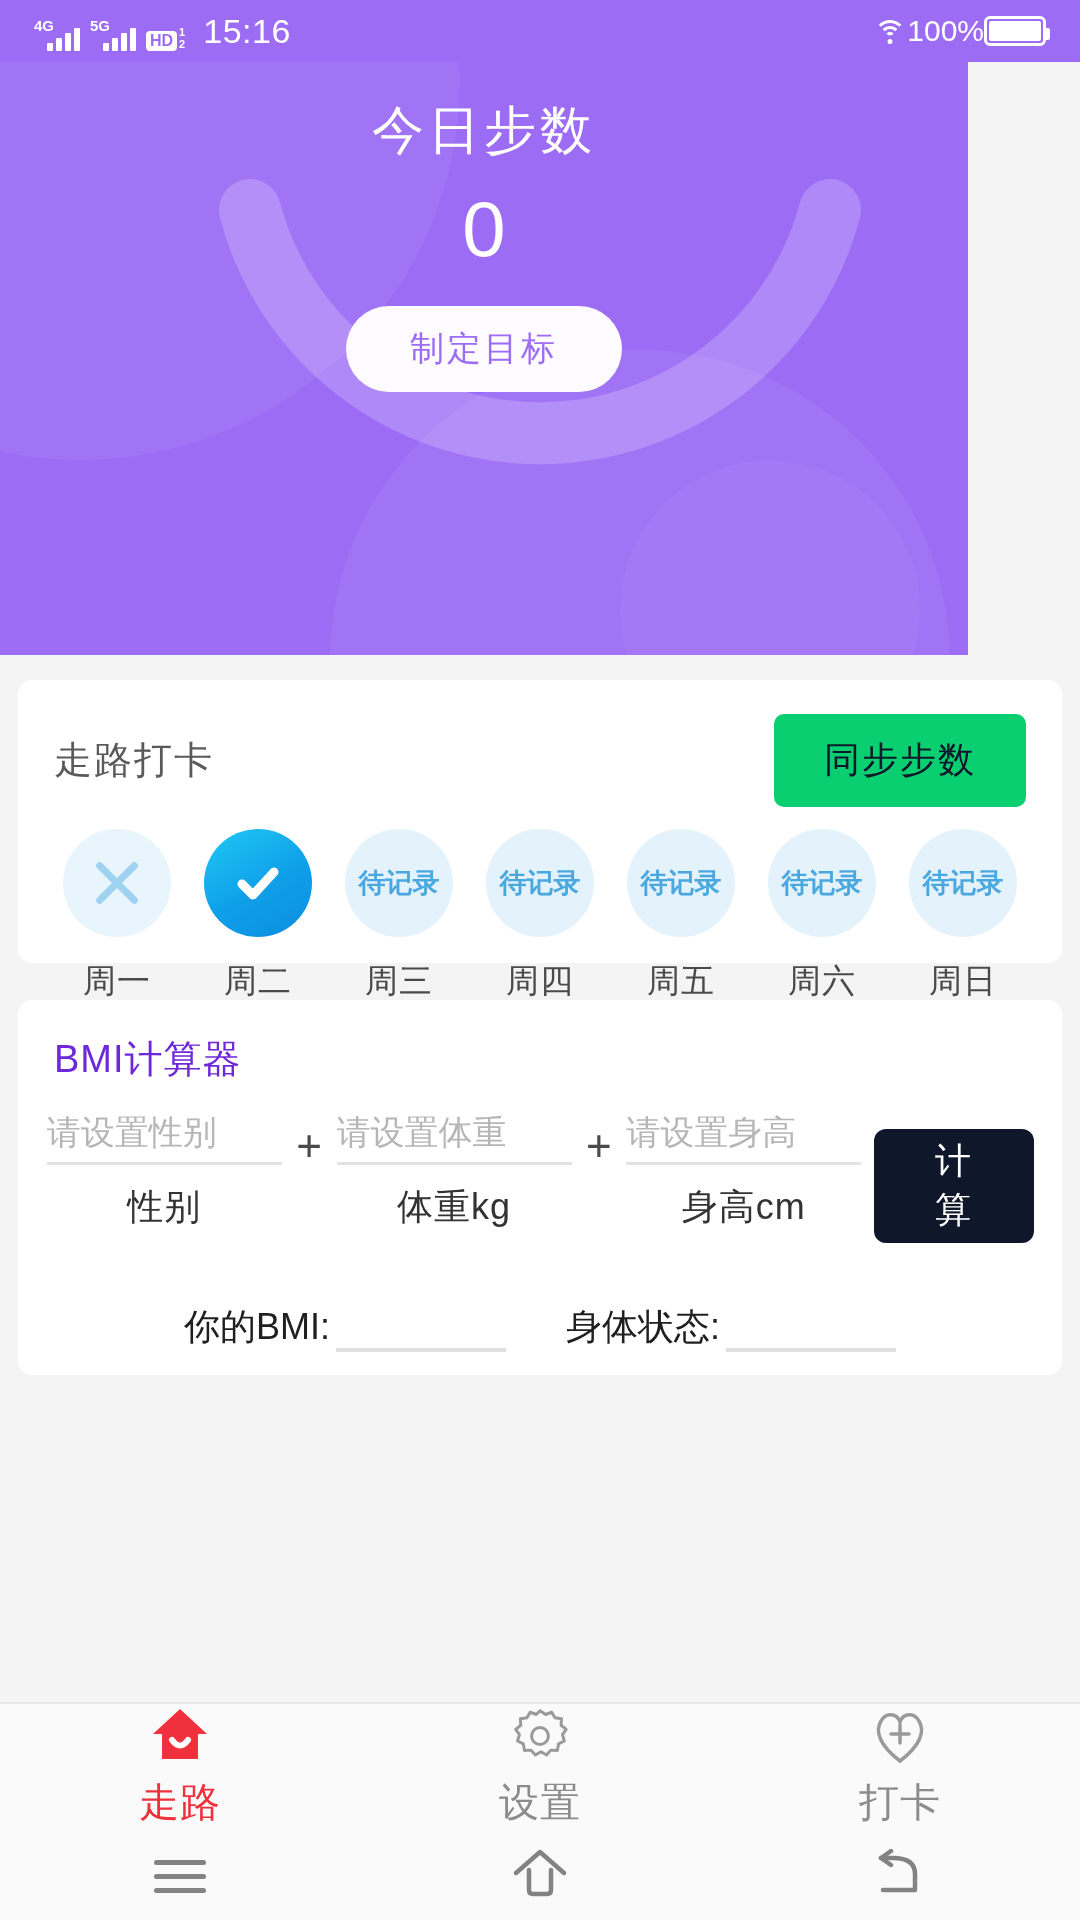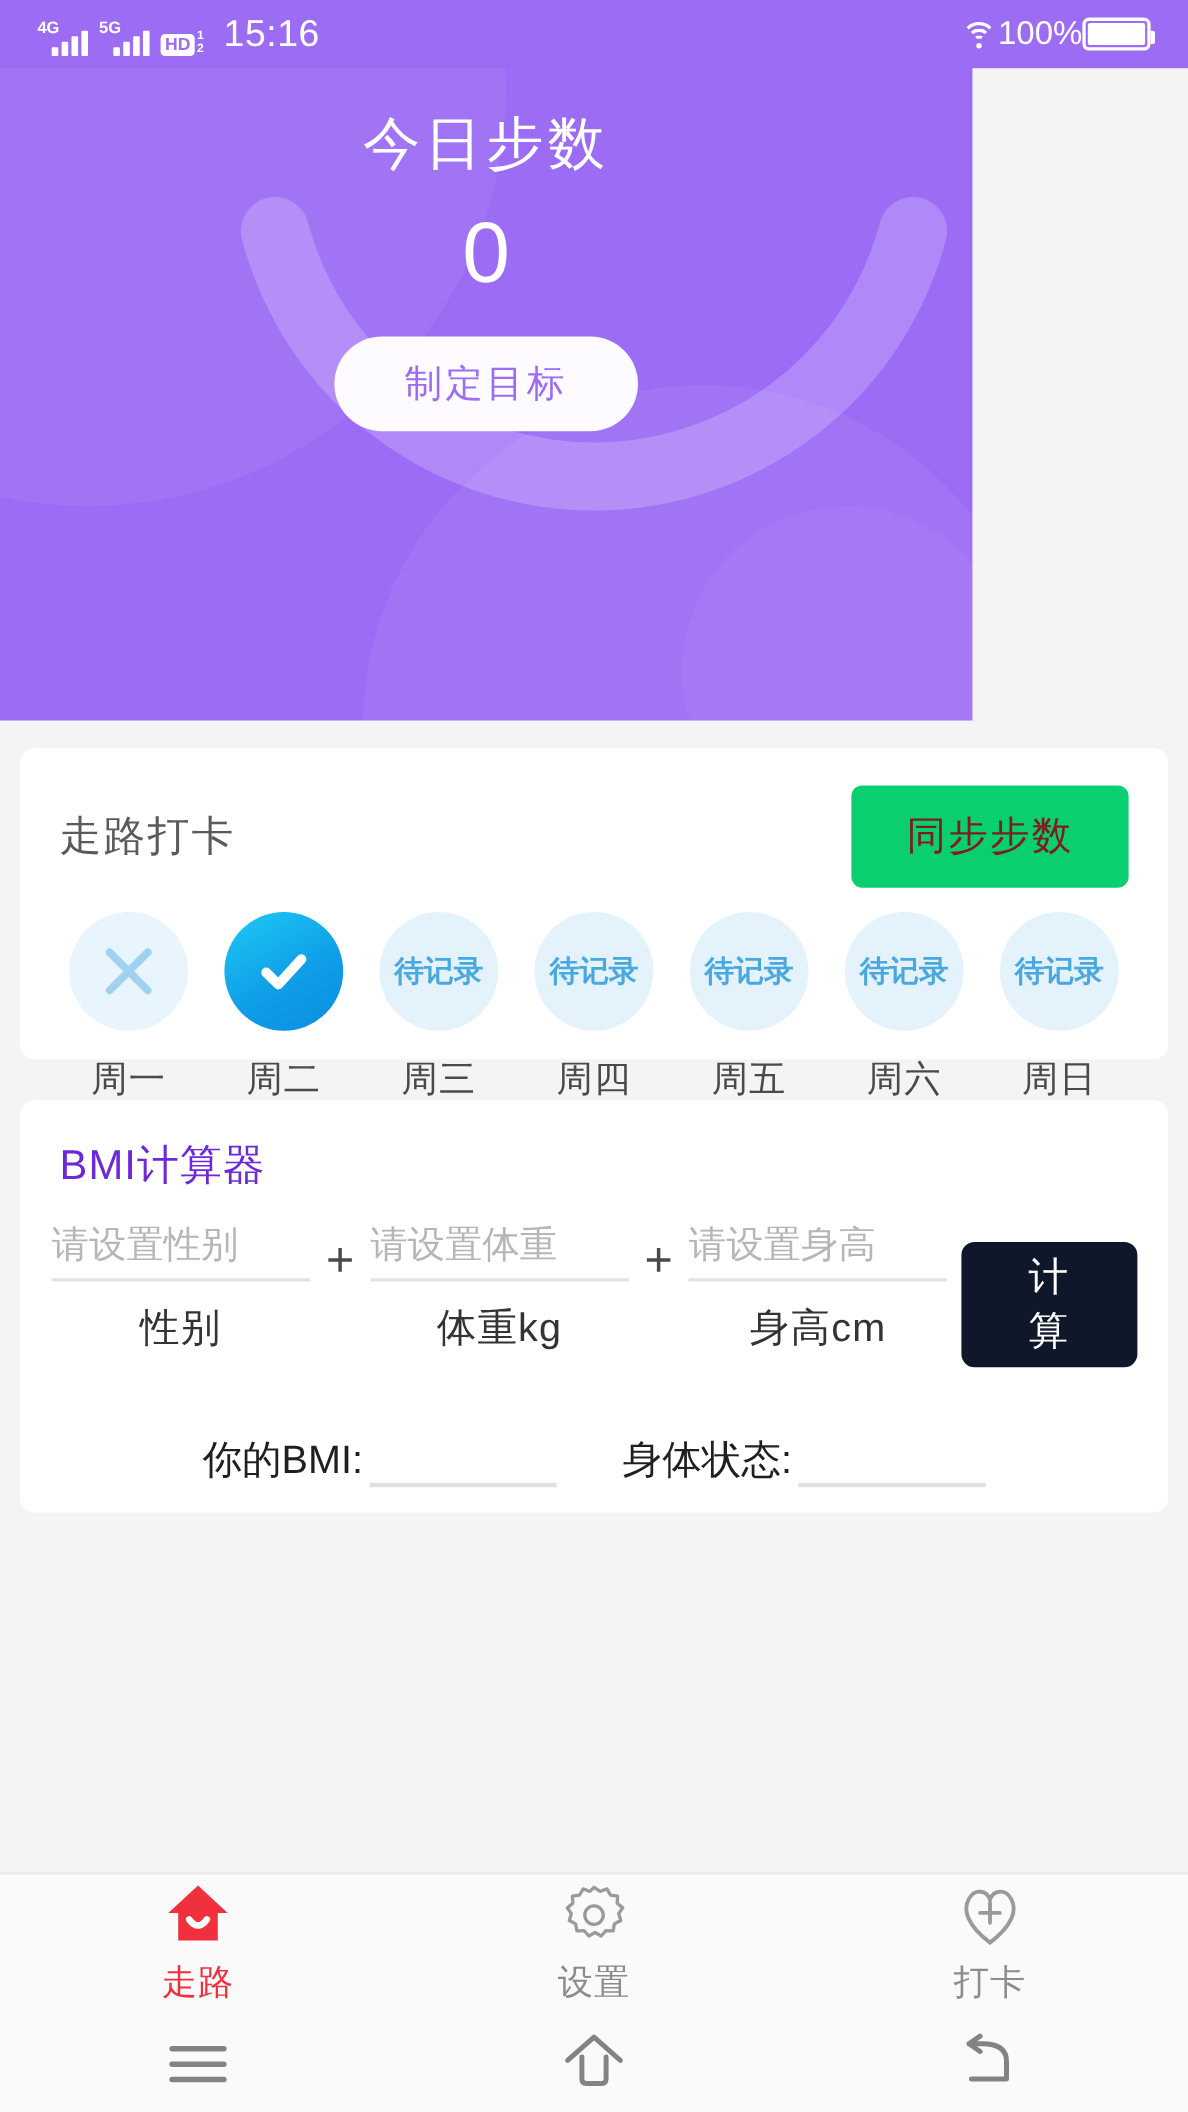--- a/index.html
+++ b/index.html
@@ -52,21 +52,21 @@
     position:relative; padding:2px;
   }
   .batt:after{
     content:""; position:absolute; right:-7px; top:9px; width:4px; height:12px;
     background:#fff; border-radius:0 2px 2px 0;
   }
   .batt i{ display:block; width:100%; height:100%; background:#fff; border-radius:2px; }
 
   
   .header{
-    position:absolute; top:0; left:0; width:884px; height:655px;
+    position:absolute; top:0; left:0; width:968px; height:655px;
     background:#9c6cf5; overflow:hidden;
   }
   .deco{ position:absolute; border-radius:50%; background:rgba(255,255,255,0.055); }
   .deco1{ width:760px; height:760px; left:-300px; top:-300px; }
   .deco2{ width:620px; height:620px; left:330px; top:350px; background:rgba(255,255,255,0.05); }
   .deco3{ width:300px; height:300px; left:620px; top:460px; background:rgba(255,255,255,0.045); }
   .arc-wrap{ position:absolute; left:0; top:150px; width:1080px; height:480px; }
   .header-content{ position:relative; z-index:5; text-align:center; padding-top:96px; }
   .h-title{ color:#fff; font-size:52px; letter-spacing:4px; font-weight:400; }
   .h-steps{ color:#fff; font-size:78px; font-weight:300; margin-top:24px; line-height:1; }
@@ -85,21 +85,21 @@
   }
   .card-walk{ top:680px; height:283px; }
   .card-bmi{ top:1000px; height:375px; }
 
   .card-head{
     display:flex; align-items:center; justify-content:space-between;
     padding:34px 36px 0 36px;
   }
   .card-title{ font-size:38px; color:#5a5a5a; letter-spacing:2px; }
   .sync-btn{
-    background:#0acf71; color:#7f1d1d; border:none;
+    background:#0acf71; color:#0f172a; border:none;
     font-size:36px; letter-spacing:2px;
     padding:22px 50px; border-radius:10px; cursor:pointer;
   }
 
   .week{ display:flex; justify-content:space-between; padding:22px 30px 0 30px; }
   .day{ width:138px; display:flex; flex-direction:column; align-items:center; cursor:pointer; }
   .day-circle{
     width:108px; height:108px; border-radius:50%;
     display:flex; align-items:center; justify-content:center;
     background:#e9f5fd;
@@ -146,21 +146,21 @@
     margin-left:6px; font-size:34px; color:#333; text-align:center;
   }
 
   
   .tabbar{
     position:absolute; left:0; bottom:88px; width:1080px; height:130px;
     background:#fafafa; border-top:2px solid #e8e8e8;
     display:flex; align-items:center;
   }
   .tab{ flex:1; display:flex; flex-direction:column; align-items:center; cursor:pointer; gap:6px; }
-  .tab-label{ font-size:32px; color:#8c8c8c; letter-spacing:1px; }
+  .tab-label{ font-size:40px; color:#8c8c8c; letter-spacing:1px; }
   .tab.active .tab-label{ color:#f0303c; }
 
   
   .androidnav{
     position:absolute; left:0; bottom:0; width:1080px; height:88px;
     background:#fafafa; display:flex; align-items:center;
   }
   .anav{ flex:1; display:flex; align-items:center; justify-content:center; cursor:pointer; }
   .burger{ width:52px; }
   .burger i{ display:block; height:5px; background:#838383; border-radius:3px; margin:9px 0; }

